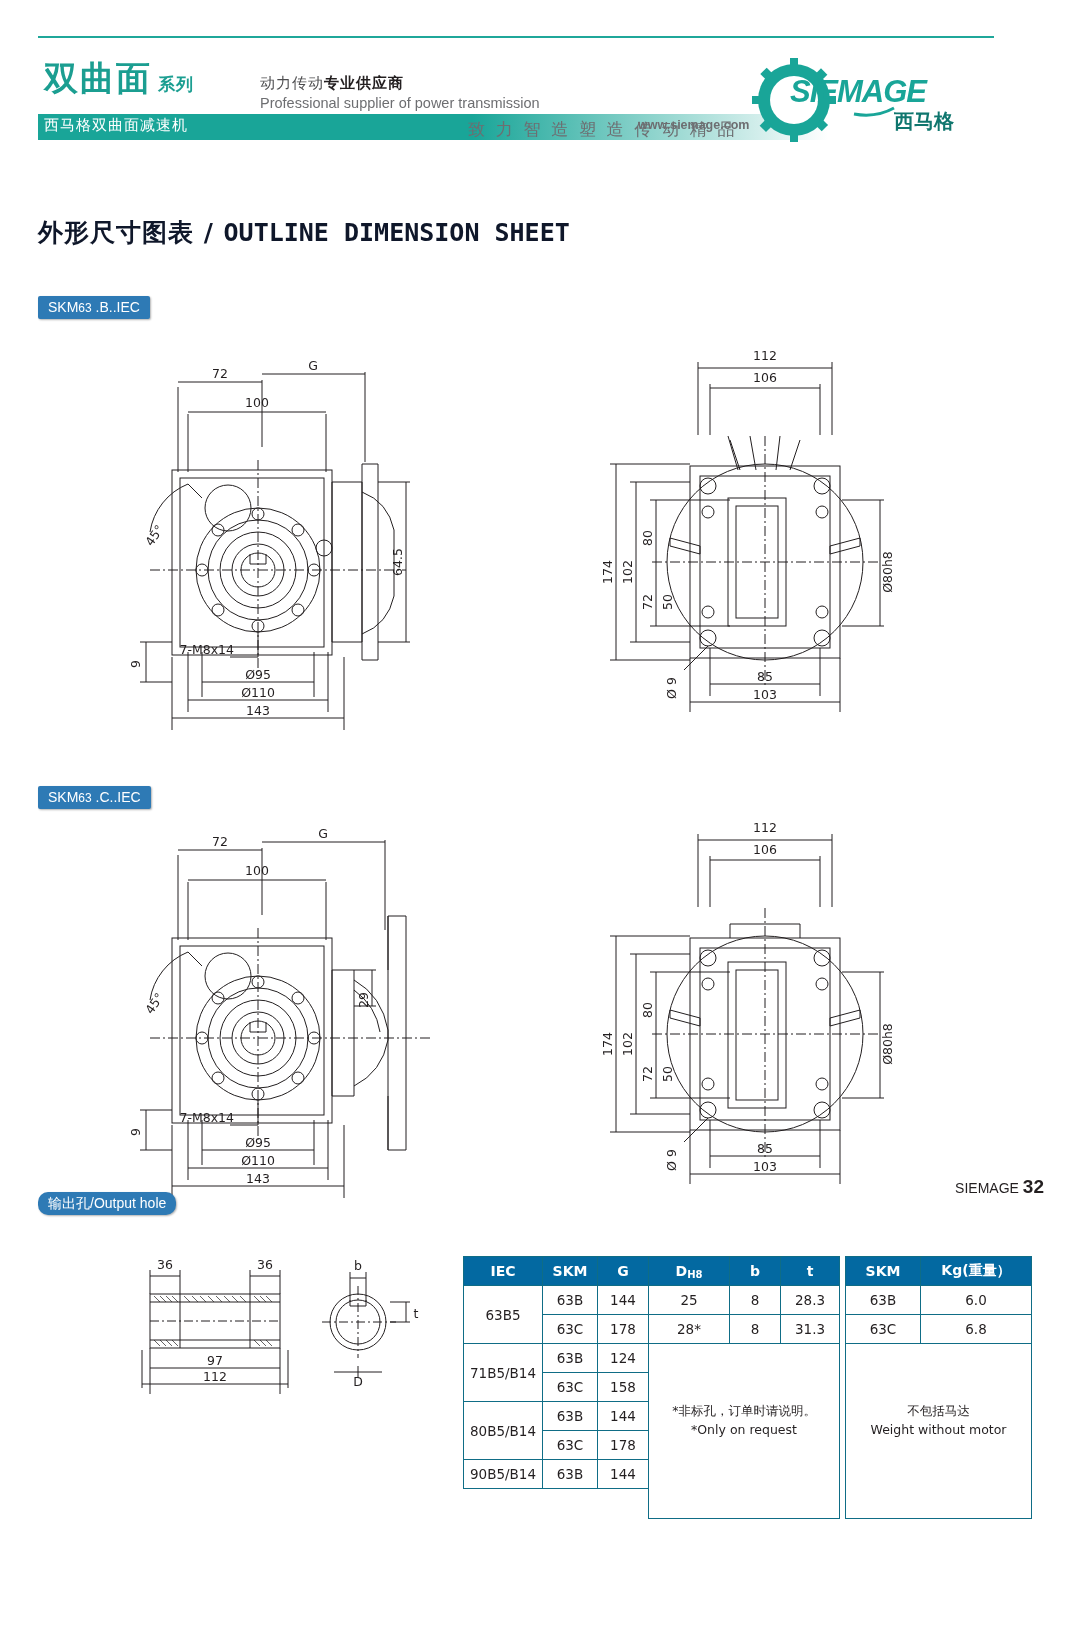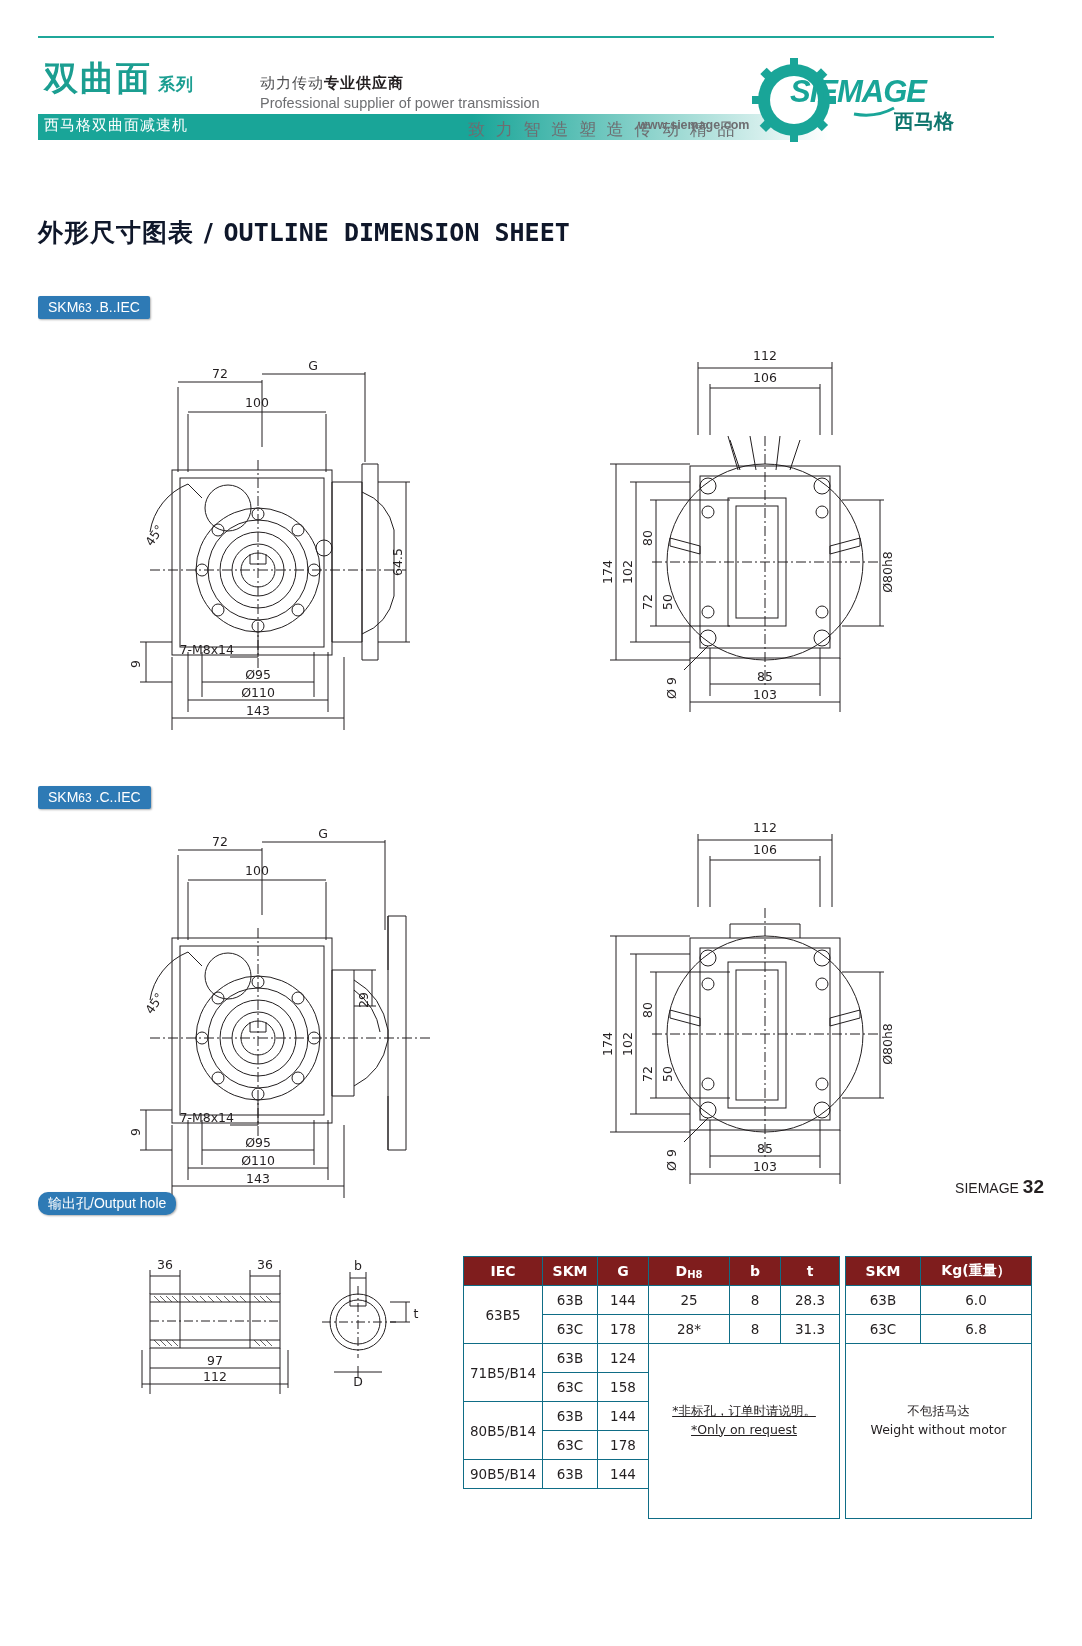--- a/index.html
+++ b/index.html
@@ -74,21 +74,21 @@
   .dwg{position:absolute;text-align:right;}
   .dwg svg{display:block;}
 
   
   .tbl{position:absolute;border-collapse:collapse;font-size:13.5px;}
   .tbl td,.tbl th{
     border:1px solid #0f6d86;text-align:center;color:#231f20;font-weight:normal;
     font-family:"DejaVu Sans", sans-serif;
   }
   .tbl thead th{
-    background:#7f1d1d;color:#ffffff;font-weight:bold;font-size:14px;height:26px;
+    background:#0369a1;color:#ffffff;font-weight:bold;font-size:14px;height:26px;
   }
   .tbl td{height:26px;background:#ffffff;}
   .note{
     font-size:12.5px;line-height:1.5;text-align:left;padding:6px 8px;
     font-family:"DejaVu Sans", sans-serif;
   }
 
   
   .footer{
     position:absolute;right:38px;bottom:24px;font-size:14px;color:#231f20;
@@ -598,21 +598,21 @@
         <td>25</td>
         <td>8</td>
         <td>28.3</td>
       </tr>
       <tr>
         <td>28*</td>
         <td>8</td>
         <td>31.3</td>
       </tr>
       <tr>
-        <td colspan="3" class="note" style="height:110px;vertical-align:top;padding-top:58px;text-decoration:underline;">
+        <td colspan="3" class="note" style="height:110px;vertical-align:top;padding-top:58px;">
           <div>*非标孔，订单时请说明。</div>
           <div>*Only on request</div>
         </td>
       </tr>
     </tbody>
   </table>
 
   <table class="tbl" style="left:845px;top:1256px;">
     <thead>
       <tr>

